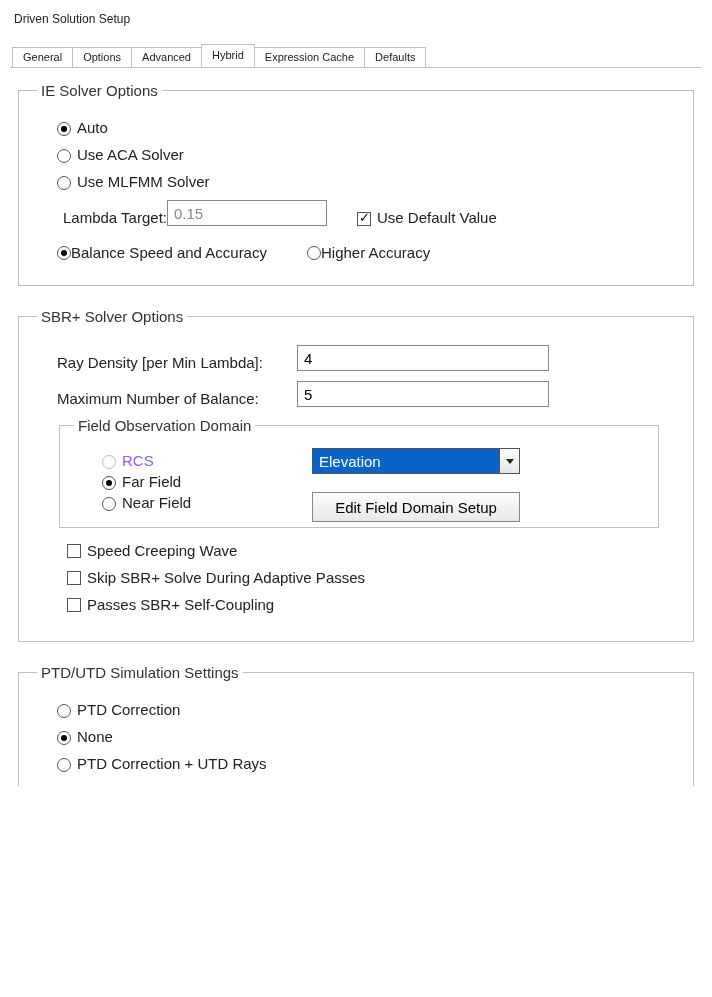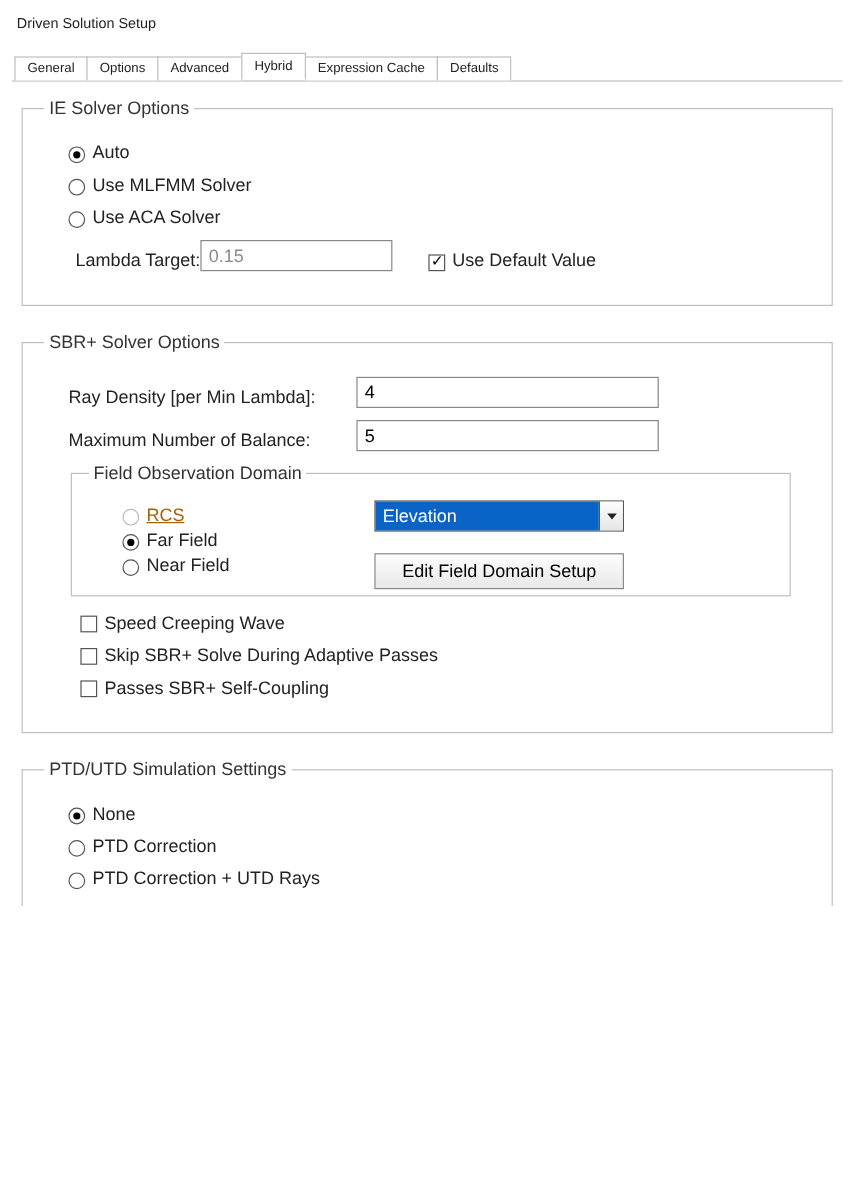--- a/index.html
+++ b/index.html
@@ -81,21 +81,21 @@
   }
   .radio:checked::after {
     content: "";
     position: absolute;
     left: 3px; top: 3px;
     width: 6px; height: 6px;
     background: #000;
     border-radius: 50%;
   }
   .radio:disabled { border-color: #bbb; cursor: default; }
-  .radio:disabled + label.text { color: #a16207; text-decoration: underline; }
+  .radio:disabled + label.text { color: #8b5cf6; }
   
   .check {
     appearance: none;
     width: 14px; height: 14px;
     border: 1px solid #555;
     background: #fff;
     display: inline-block;
     position: relative;
     margin: 0;
     cursor: pointer;
@@ -192,36 +192,46 @@
   <div class="tab-area">
 
     <fieldset>
       <legend>IE Solver Options</legend>
 
       <div class="row">
         <input type="radio" class="radio" name="ieSolver" id="ieAuto" checked="" style="">
         <label class="text" for="ieAuto">Auto</label>
       </div>
       <div class="row">
+        <input type="radio" class="radio" name="ieSolver" id="ieAca" style="">
+        <label class="text" for="ieAca">Use ACA Solver</label>
+      </div>
+      <div class="row">
         <input type="radio" class="radio" name="ieSolver" id="ieMlfmm" style="">
         <label class="text" for="ieMlfmm">Use MLFMM Solver</label>
-      </div>
-      <div class="row">
-        <input type="radio" class="radio" name="ieSolver" id="ieAca" style="">
-        <label class="text" for="ieAca">Use ACA Solver</label>
       </div>
 
       <div class="lambda-row">
         <span class="lbl-short">Lambda Target:</span>
         <input type="text" style="width: 160px;" disabled="" value="0.15">
         <span class="gap"></span>
         <input type="checkbox" class="check" id="useDef" checked="" style="">
         <label class="text" for="useDef" style="margin-left:6px">Use Default Value</label>
       </div>
 
+      <div class="two-col">
+        <div class="col">
+          <input type="radio" class="radio" name="ieAcc" id="ieBal" checked="" style="">
+          <label class="text" for="ieBal">Balance Speed and Accuracy</label>
+        </div>
+        <div class="col">
+          <input type="radio" class="radio" name="ieAcc" id="ieHi" style="">
+          <label class="text" for="ieHi">Higher Accuracy</label>
+        </div>
+      </div>
     </fieldset>
 
     <fieldset>
       <legend>SBR+ Solver Options</legend>
 
       <div class="row">
         <span class="lbl">Ray Density [per Min Lambda]:</span>
         <input type="text" style="width: 252px;" value="4">
       </div>
       <div class="row">
@@ -268,27 +278,27 @@
       </div>
       <div class="sbr-cb">
         <input type="checkbox" class="check" id="cbSelf" style="">
         <label class="text" for="cbSelf" style="margin-left:6px">Passes SBR+ Self-Coupling</label>
       </div>
     </fieldset>
 
     <fieldset style="border-bottom:none; padding-bottom:4px;">
       <legend>PTD/UTD Simulation Settings</legend>
       <div class="row">
+        <input type="radio" class="radio" name="ptd" id="ptdCorr" style="">
+        <label class="text" for="ptdCorr">PTD Correction</label>
+      </div>
+      <div class="row">
         <input type="radio" class="radio" name="ptd" id="ptdNone" checked="" style="">
         <label class="text" for="ptdNone">None</label>
       </div>
       <div class="row">
-        <input type="radio" class="radio" name="ptd" id="ptdCorr" style="">
-        <label class="text" for="ptdCorr">PTD Correction</label>
-      </div>
-      <div class="row">
         <input type="radio" class="radio" name="ptd" id="ptdUtd" style="">
         <label class="text" for="ptdUtd">PTD Correction + UTD Rays</label>
       </div>
     </fieldset>
 
   </div>
 </div>
 
 </body></html>

